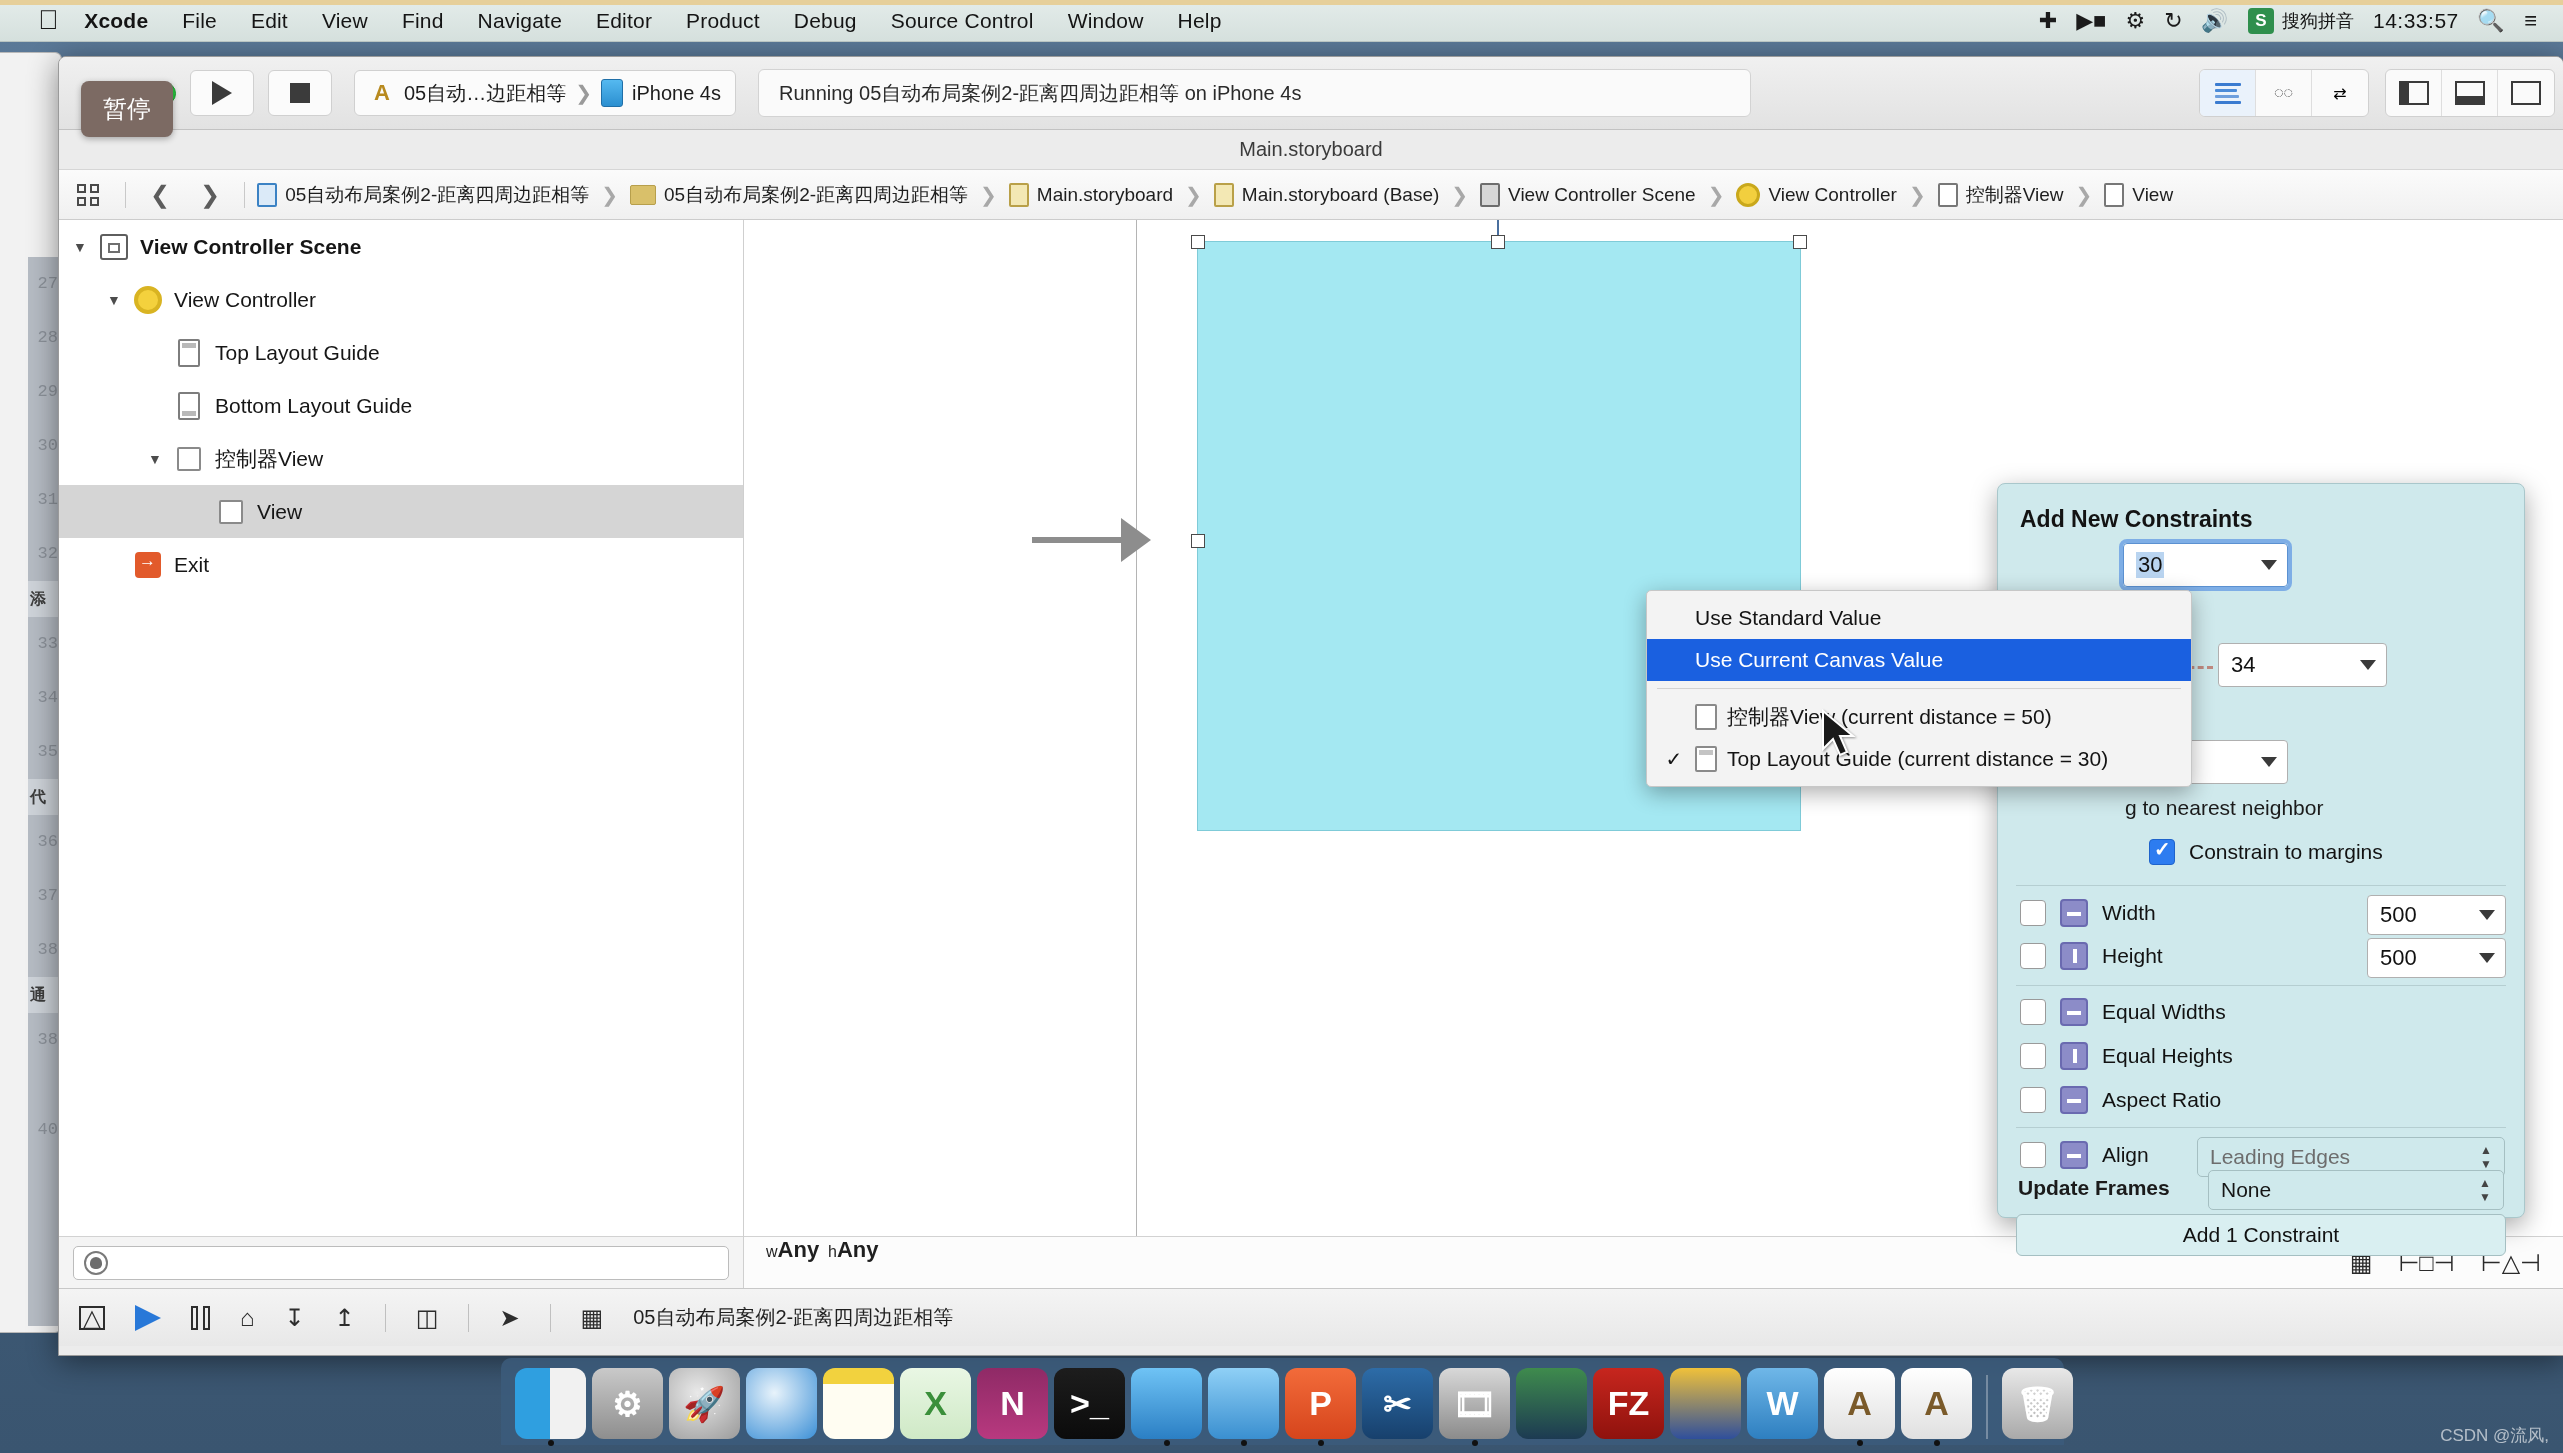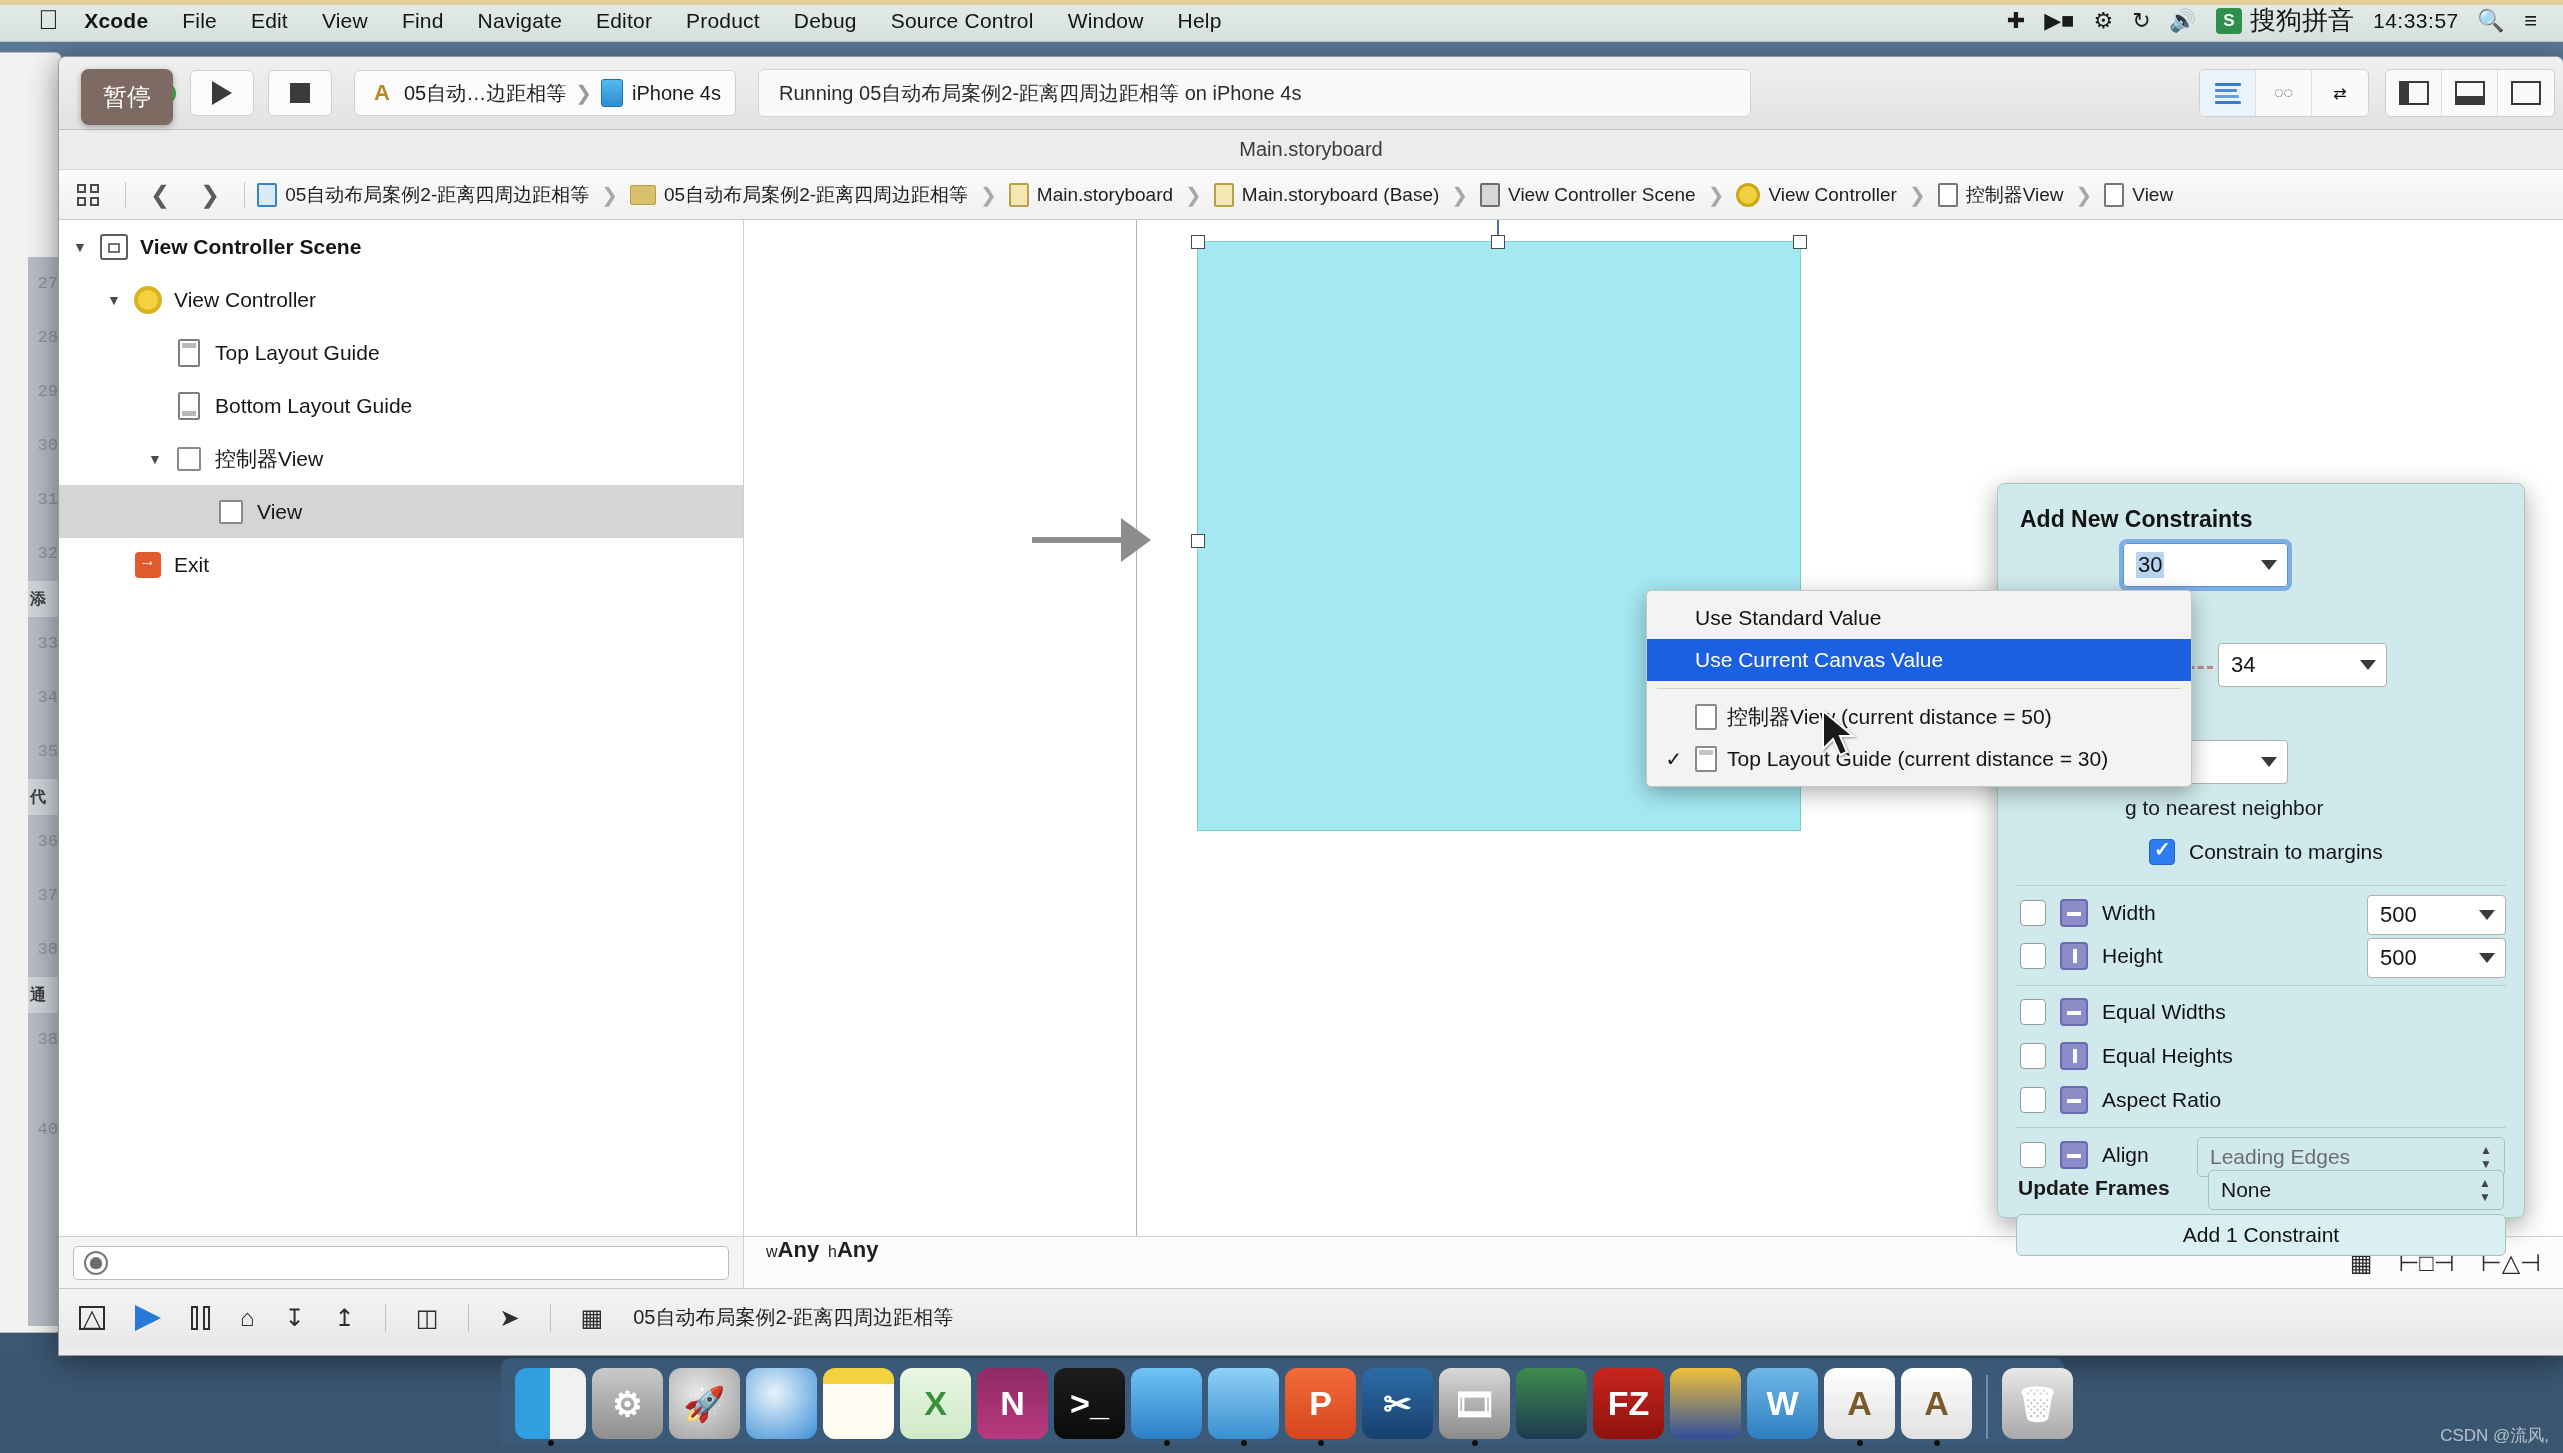--- a/index.html
+++ b/index.html
@@ -44,21 +44,21 @@
   }
   .mb-icon { font-size: 22px; color: #1b1b1b; display:flex; align-items:center; }
   .mb-sogou {
     display: flex; align-items: center; gap: 8px;
   }
   .sogou-badge {
     width: 26px; height: 26px; background: #2f8f4d; color: #fff;
     border-radius: 4px; font-size: 17px; font-weight: bold;
     display: flex; align-items: center; justify-content: center;
   }
-  .mb-text { font-size: 26px; color: #141414; }
+  .mb-text { font-size: 18px; color: #141414; }
   .mb-clock { font-size: 21px; color: #141414; letter-spacing: 0.5px; }
 
   
   .bg-window-left {
     position: absolute; left: 0; top: 52px; width: 62px; height: 1281px;
     background: #f2f2f2; border: 1px solid #b9b9b9; border-left: none;
     border-radius: 0 7px 7px 0; overflow: hidden;
   }
   .gutter {
     position: absolute; left: 28px; top: 204px; width: 34px; bottom: 6px;
@@ -87,21 +87,21 @@
     background: linear-gradient(180deg,#f0f0f0,#e2e2e2);
     border-bottom: 1px solid #c2c2c2;
     display: flex; align-items: center;
   }
   .traffic { display: flex; gap: 13px; margin-left: 22px; }
   .tl { width: 23px; height: 23px; border-radius: 50%; }
   .tl.r { background: #ff5f57; border: 1px solid #e0443e; }
   .tl.y { background: #febc2e; border: 1px solid #d89d29; }
   .tl.g { background: #28c840; border: 1px solid #1da52f; }
   .tooltip-pause {
-    position: absolute; left: 22px; top: 12px;
+    position: absolute; left: 22px; top: 24px;
     background: #7c6a63; color: #fff; border-radius: 8px;
     padding: 12px 22px; font-size: 24px; z-index: 25;
     box-shadow: 0 2px 6px rgba(0,0,0,.3);
   }
   .tb-btn {
     width: 64px; height: 46px; display: flex; align-items: center;
     justify-content: center; background: #fbfbfb; border: 1px solid #d0d0d0;
     border-radius: 6px; margin-left: 14px;
   }
   .tb-play { width: 0;height:0;border-left:20px solid #3b3b3b;border-top:12px solid transparent;border-bottom:12px solid transparent; }

